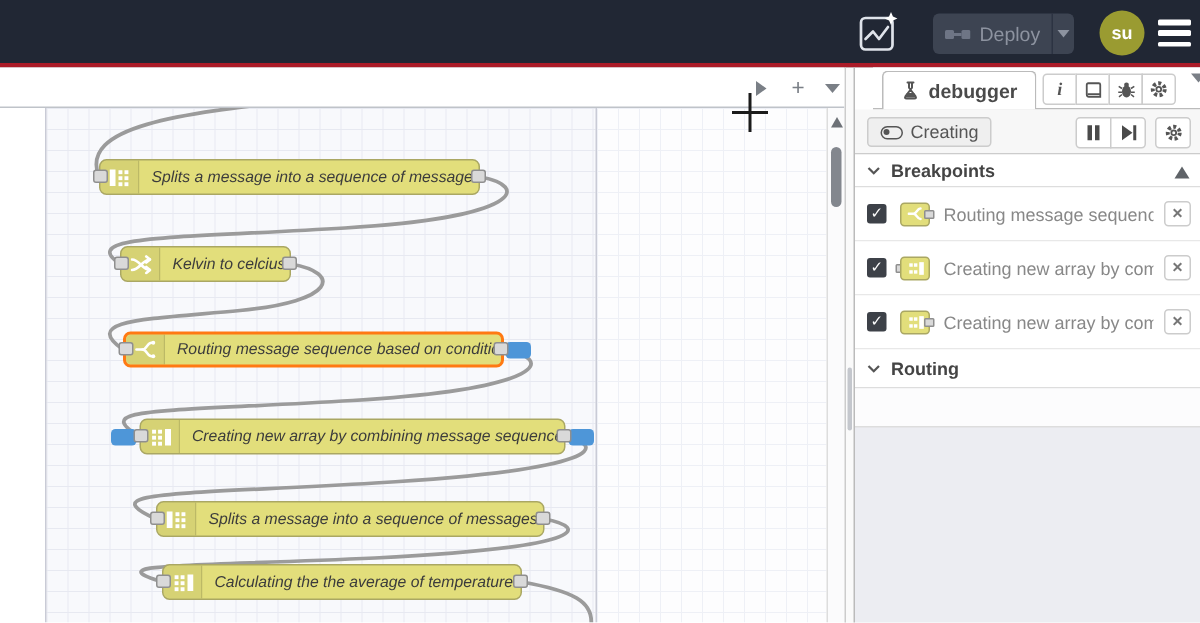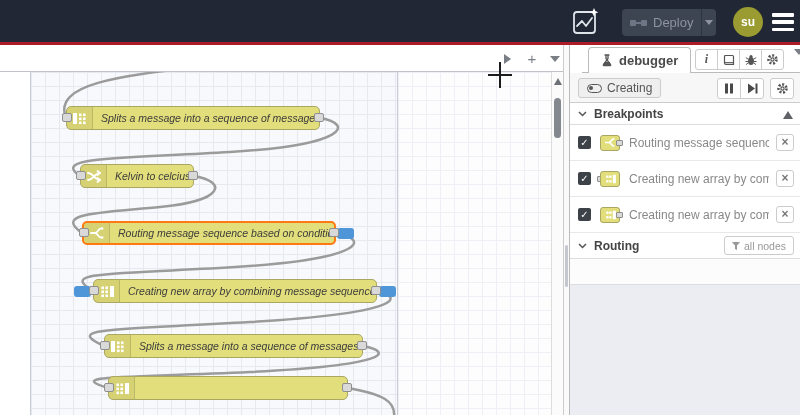--- a/index.html
+++ b/index.html
@@ -304,20 +304,21 @@
         <svg width="14" height="13" viewBox="0 0 14 13">
             <rect x="10" y="1" width="4" height="11" fill="#fff"></rect>
             <rect x="1.4" y="1.5" width="2.6" height="2.6" fill="#fff"></rect>
             <rect x="5.4" y="1.5" width="2.6" height="2.6" fill="#fff"></rect>
             <rect x="1.4" y="5.5" width="2.6" height="2.6" fill="#fff"></rect>
             <rect x="5.4" y="5.5" width="2.6" height="2.6" fill="#fff"></rect>
             <rect x="1.4" y="9.5" width="2.6" height="2.6" fill="#fff"></rect>
             <rect x="5.4" y="9.5" width="2.6" height="2.6" fill="#fff"></rect>
           </svg>
       </span>
+      <span class="nlabel">Calculating the the average of temperature</span>
       <span class="port out"></span>
     </div>
 
     <div class="crosshair" style="left:488px; top:17px; width:24px; height:26px;">
       <span class="v"></span>
         <span class="h"></span>
     </div>
   </div>
 
   <div class="resizer">
@@ -444,24 +445,18 @@
       </span>
       <span class="bp-label">Creating new array by combining message sequence</span>
       <span class="xbtn"></span>
     </div>
 
     <div class="sec-header" style="top:188px; height:26px;">
       <svg class="chev" viewBox="0 0 9 6">
           <path d="M1,1 L4.5,4.5 L8,1" fill="none" stroke="#555" stroke-width="1.5"></path>
         </svg>
       <span>Routing</span>
-      <span class="btn-allnodes" style="font-weight:normal;">
-        <svg width="8" height="8" viewBox="0 0 8 8">
-            <path d="M0,0 H8 L5,3.5 V8 L3,7 V3.5 Z" fill="#999"></path>
-          </svg>
-        <span>all nodes</span>
-      </span>
     </div>
 
     <div class="msg-empty" style="top:214px;"></div>
     <div class="sb-footer" style="top:239px; height:131px;"></div>
   </div>
 </div>
 
 </body></html>

